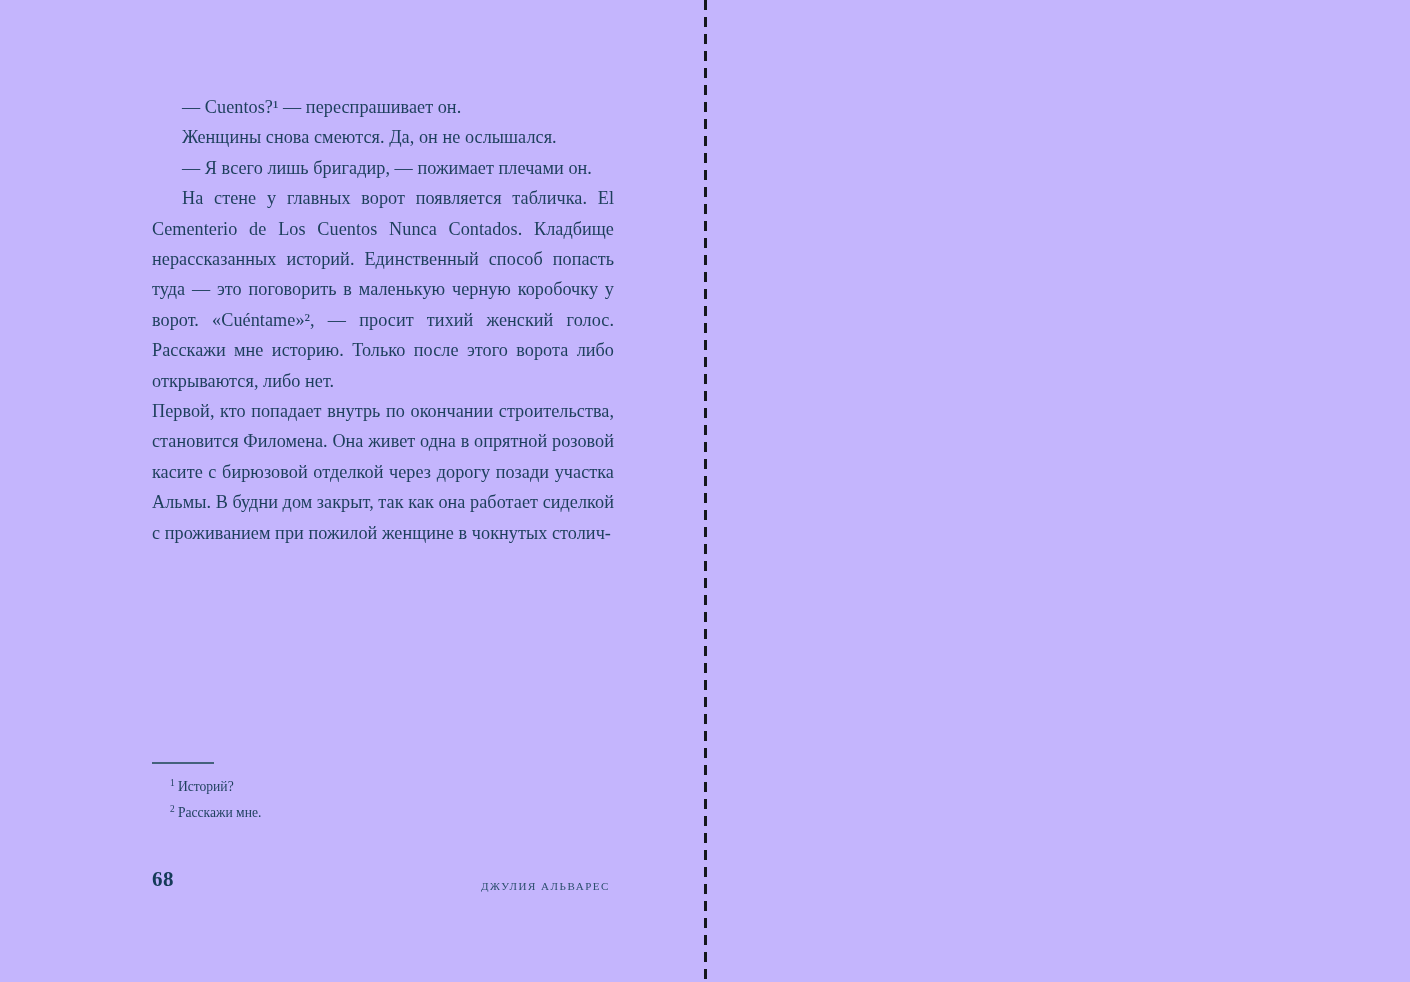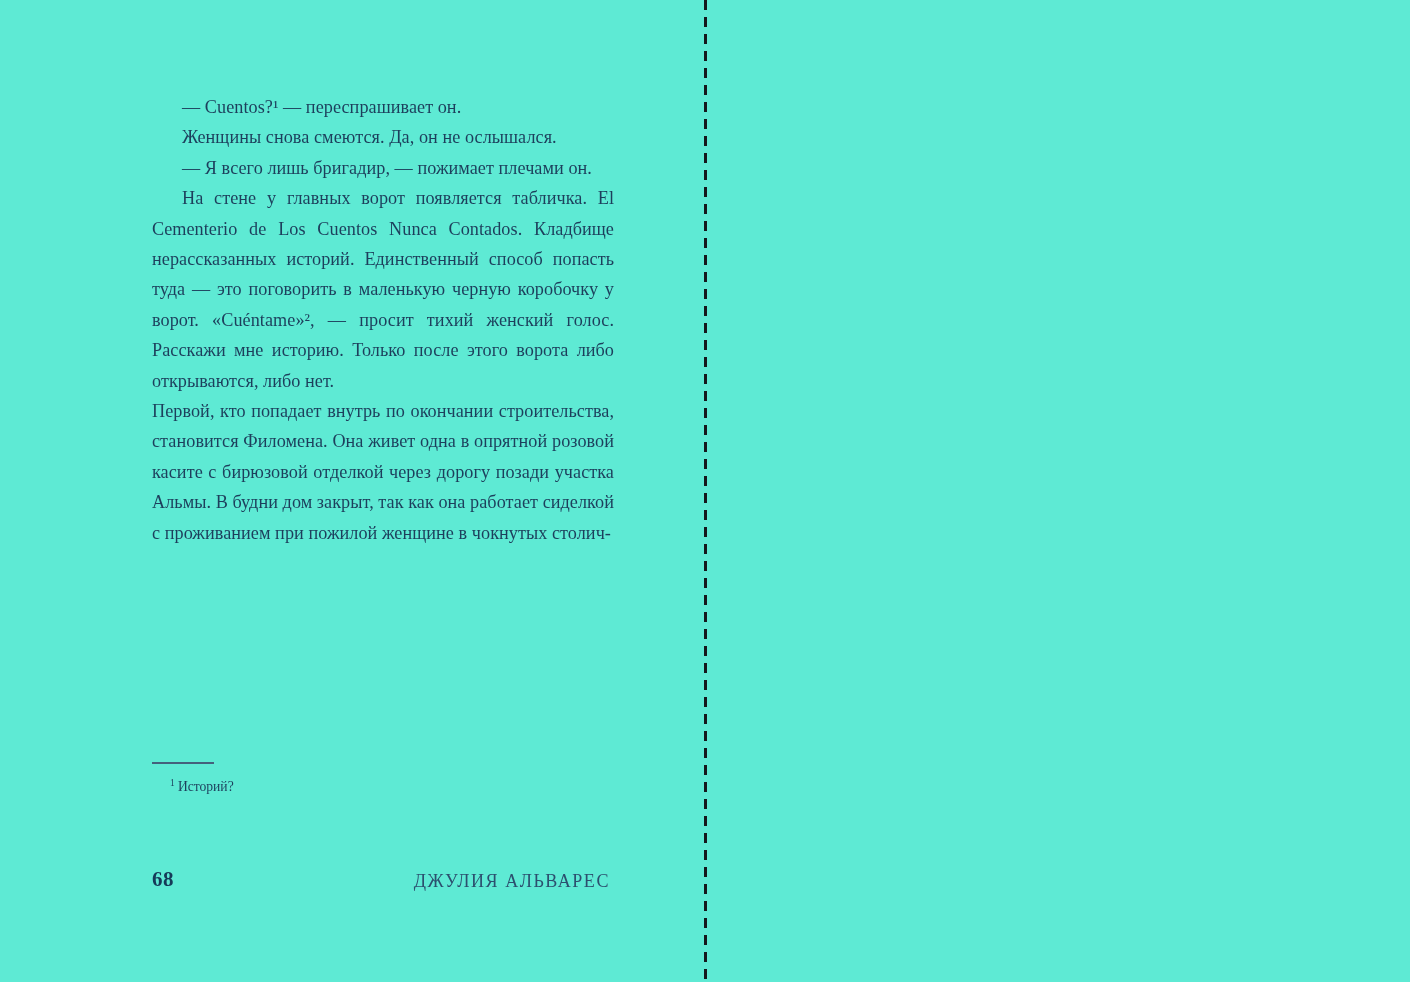--- a/index.html
+++ b/index.html
@@ -12,21 +12,21 @@
     height: 982px;
     font-family: "Liberation Serif", "DejaVu Serif", serif;
     color: #1d3f5c;
     overflow: hidden;
   }
 
   #spread {
     position: relative;
     width: 1410px;
     height: 982px;
-    background: #5eead4;
+    background: #c4b5fd;
   }
 
   
   #fold {
     position: absolute;
     left: 704px;
     top: 0;
     width: 3px;
     height: 982px;
     background-image: linear-gradient(
@@ -117,21 +117,21 @@
   }
   #page-left .footer  { left: 152px; width: 462px; }
 
   .folio {
     font-size: 21px;
     font-weight: 700;
     letter-spacing: 0.4px;
     color: #153a58;
   }
   .running-head {
-    font-size: 18px;
+    font-size: 11px;
     letter-spacing: 1.55px;
     text-transform: uppercase;
     font-variant: small-caps;
     color: #2c4f6e;
     white-space: nowrap;
   }
   #page-left .footer .folio        { margin-right: auto; }
   #page-left .footer .running-head { margin-left: auto; margin-right: 4px; }
 </style>
 </head>
@@ -149,20 +149,23 @@
 
 
       <p class="body-par no-indent">Первой, кто попадает внутрь по окончании строительства, становится Филомена. Она живет одна в опрятной розовой касите с бирюзовой отделкой через дорогу позади участка Альмы. В будни дом закрыт, так как она работает сиделкой с проживанием при пожилой женщине в чокнутых столич-</p>
     </div>
 
     <div class="footnotes">
       <div class="fn-rule"></div>
       <div class="fn-item">
         <span class="fn-marker">1</span><span>Историй?</span>
       </div>
+      <div class="fn-item">
+        <span class="fn-marker">2</span><span>Расскажи мне.</span>
+      </div>
     </div>
 
     <div class="footer">
       <span class="folio">68</span>
       <span class="running-head">Джулия Альварес</span>
     </div>
   </div>
 
   <div id="fold"></div>
 

